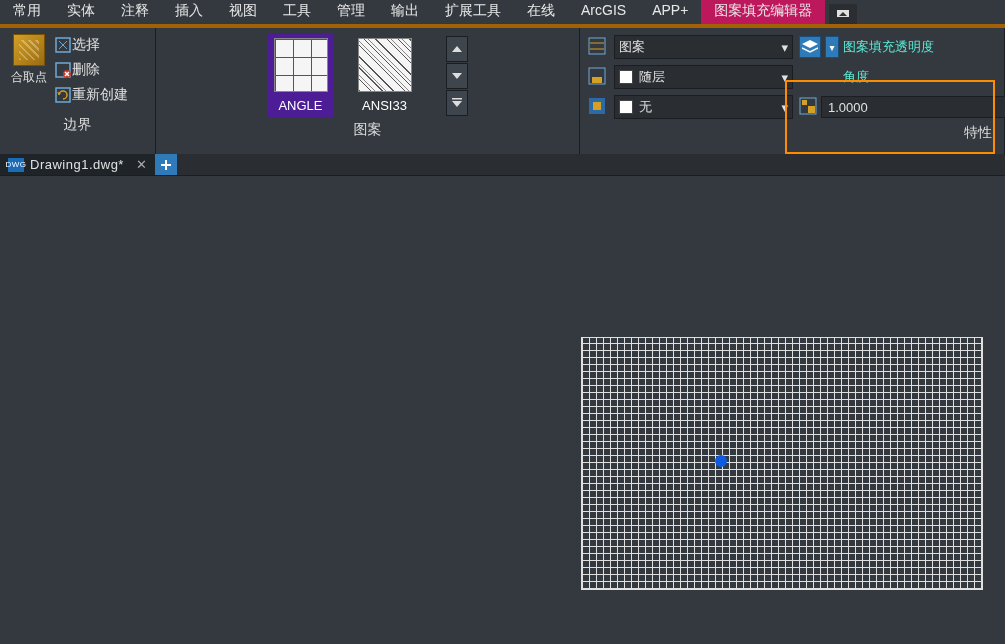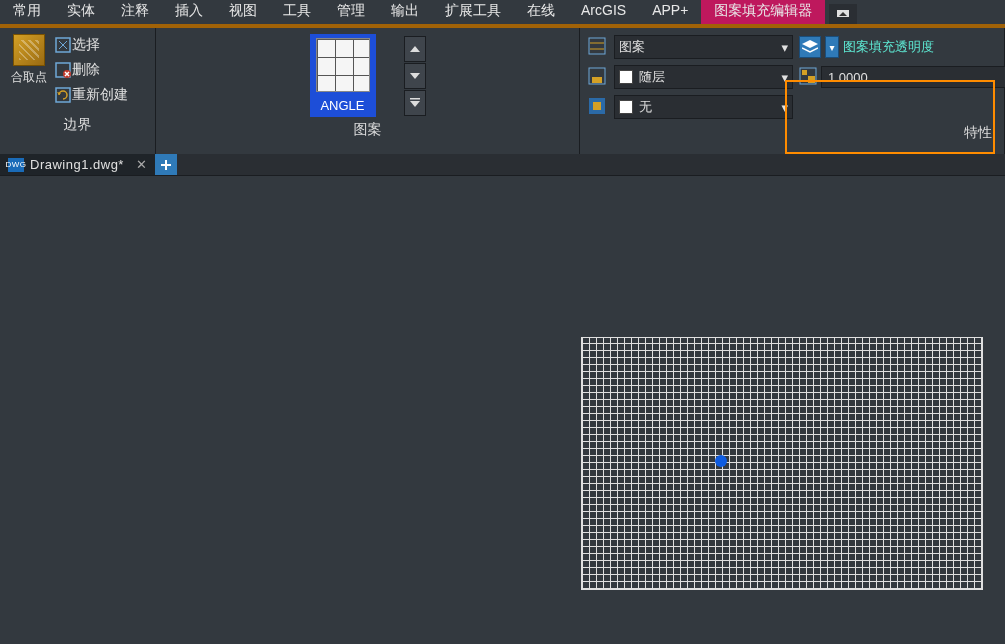--- a/index.html
+++ b/index.html
@@ -22,21 +22,21 @@
 .boundary-btn { display: flex; flex-direction: column; align-items: center; width: 42px; }
 .boundary-btn .big-icon { width: 32px; height: 32px; background: linear-gradient(135deg, #d4a025, #9a6b12); margin-bottom: 3px; border: 1px solid #7a5200; position: relative; }
 .boundary-btn .big-icon::after { content: ''; position: absolute; inset: 5px; background: repeating-linear-gradient(45deg, rgba(255,255,255,0.3) 0 2px, transparent 2px 5px); }
 .boundary-list { display: flex; flex-direction: column; gap: 3px; margin-left: 4px; }
 .boundary-item { display: flex; align-items: center; height: 22px; font-size: 14px; cursor: pointer; }
 .boundary-item .small-icon { width: 18px; height: 18px; display: flex; align-items: center; justify-content: center; }
 
 
 .pattern-gallery { display: flex; gap: 18px; align-items: center; }
 .pattern-tile { display: flex; flex-direction: column; align-items: center; gap: 6px; cursor: pointer; padding: 4px 6px; }
-.pattern-tile.selected { background: #1d4ed8; }
+.pattern-tile.selected { background: #4c1d95; }
 .pattern-swatch { width: 54px; height: 54px; background: #f5f5f5; border: 1px solid #888; }
 .sw-angle { background: #f5f5f5; background-image: linear-gradient(#555 1px, transparent 1px), linear-gradient(90deg, #555 1px, transparent 1px); background-size: 18px 18px; background-position: 0 0; }
 .sw-ansi31 { background: #f5f5f5; background-image: repeating-linear-gradient(45deg, #555 0 1px, transparent 1px 10px); }
 .sw-ansi32 { background: #f5f5f5; background-image: repeating-linear-gradient(45deg, #555 0 1px, transparent 1px 5px, #555 5px 6px, transparent 6px 16px); }
 .sw-ansi33 { background: #f5f5f5; background-image: repeating-linear-gradient(45deg, #555 0 1px, transparent 1px 8px), repeating-linear-gradient(45deg, transparent 0 3px, #888 3px 3.5px, transparent 3.5px 8px); }
 .pattern-label { font-size: 13px; color: #fff; }
 .gallery-scroll { display: flex; flex-direction: column; gap: 1px; margin-left: 10px; }
 .gallery-scroll button { width: 22px; height: 26px; background: #3f454c; border: 1px solid #1a1d21; color: #ddd; cursor: pointer; display: flex; align-items: center; justify-content: center; }
 
 
@@ -140,20 +140,24 @@
     <div class="ribbon-title">边界</div>
   </div>
 
   <div class="ribbon-panel" style="width:424px">
     <div class="ribbon-body" style="justify-content:center">
       <div class="pattern-gallery">
         <div class="pattern-tile selected">
           <div class="pattern-swatch sw-angle"></div>
           <span class="pattern-label">ANGLE</span>
         </div>
+        <div class="pattern-tile">
+          <div class="pattern-swatch sw-ansi33"></div>
+          <span class="pattern-label">ANSI33</span>
+        </div>
         <div class="gallery-scroll">
           <button>
               <svg width="10" height="6">
                 <polygon points="5,0 10,6 0,6" fill="#ddd"></polygon>
               </svg>
             </button>
           <button>
               <svg width="10" height="6">
                 <polygon points="0,0 10,0 5,6" fill="#ddd"></polygon>
               </svg>
@@ -220,20 +224,24 @@
                 <path d="M8 0 L16 4 L8 8 L0 4 Z" fill="#fff"></path>
                 <path d="M0 8 L8 12 L16 8" fill="none" stroke="#fff" stroke-width="1.5"></path>
               </svg>
           </div>
           <div class="color-dd">
               <span style="font-size:10px;color:#fff">▾</span>
             </div>
           <span class="prop-label">图案填充透明度</span>
         </div>
         <div class="row">
+          <span style="width:40px"></span>
+          <span class="prop-label">角度</span>
+        </div>
+        <div class="row">
           <span class="prop-icon" style="width:20px;height:20px">
             <svg class="icon-svg" viewBox="0 0 18 18">
                 <rect x="1" y="1" width="16" height="16" fill="none" stroke="#6fa8d8"></rect>
                 <rect x="3" y="3" width="5" height="5" fill="#d4a025"></rect>
                 <rect x="9" y="9" width="7" height="7" fill="#d4a025"></rect>
               </svg>
           </span>
           <input class="prop-input" value="1.0000" style="">
         </div>
       </div>

